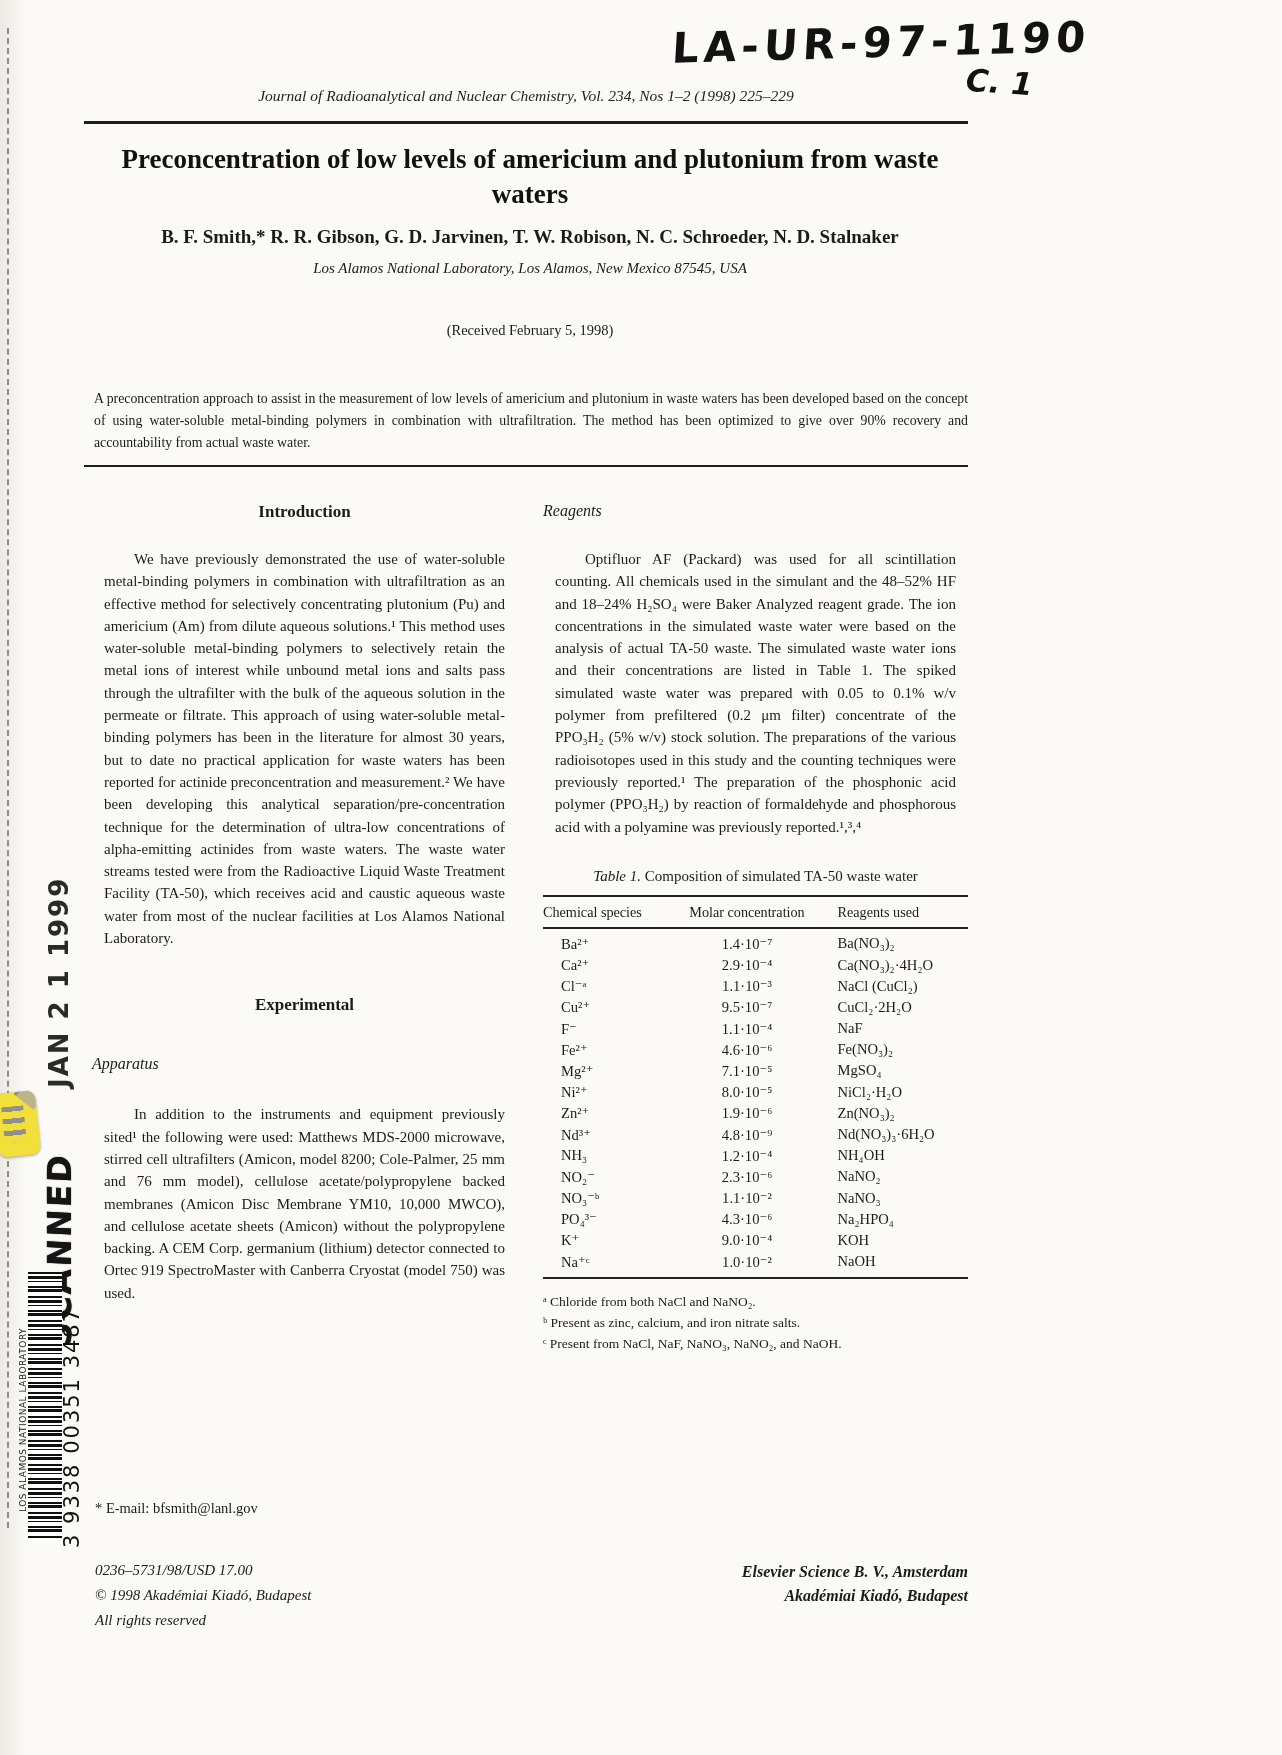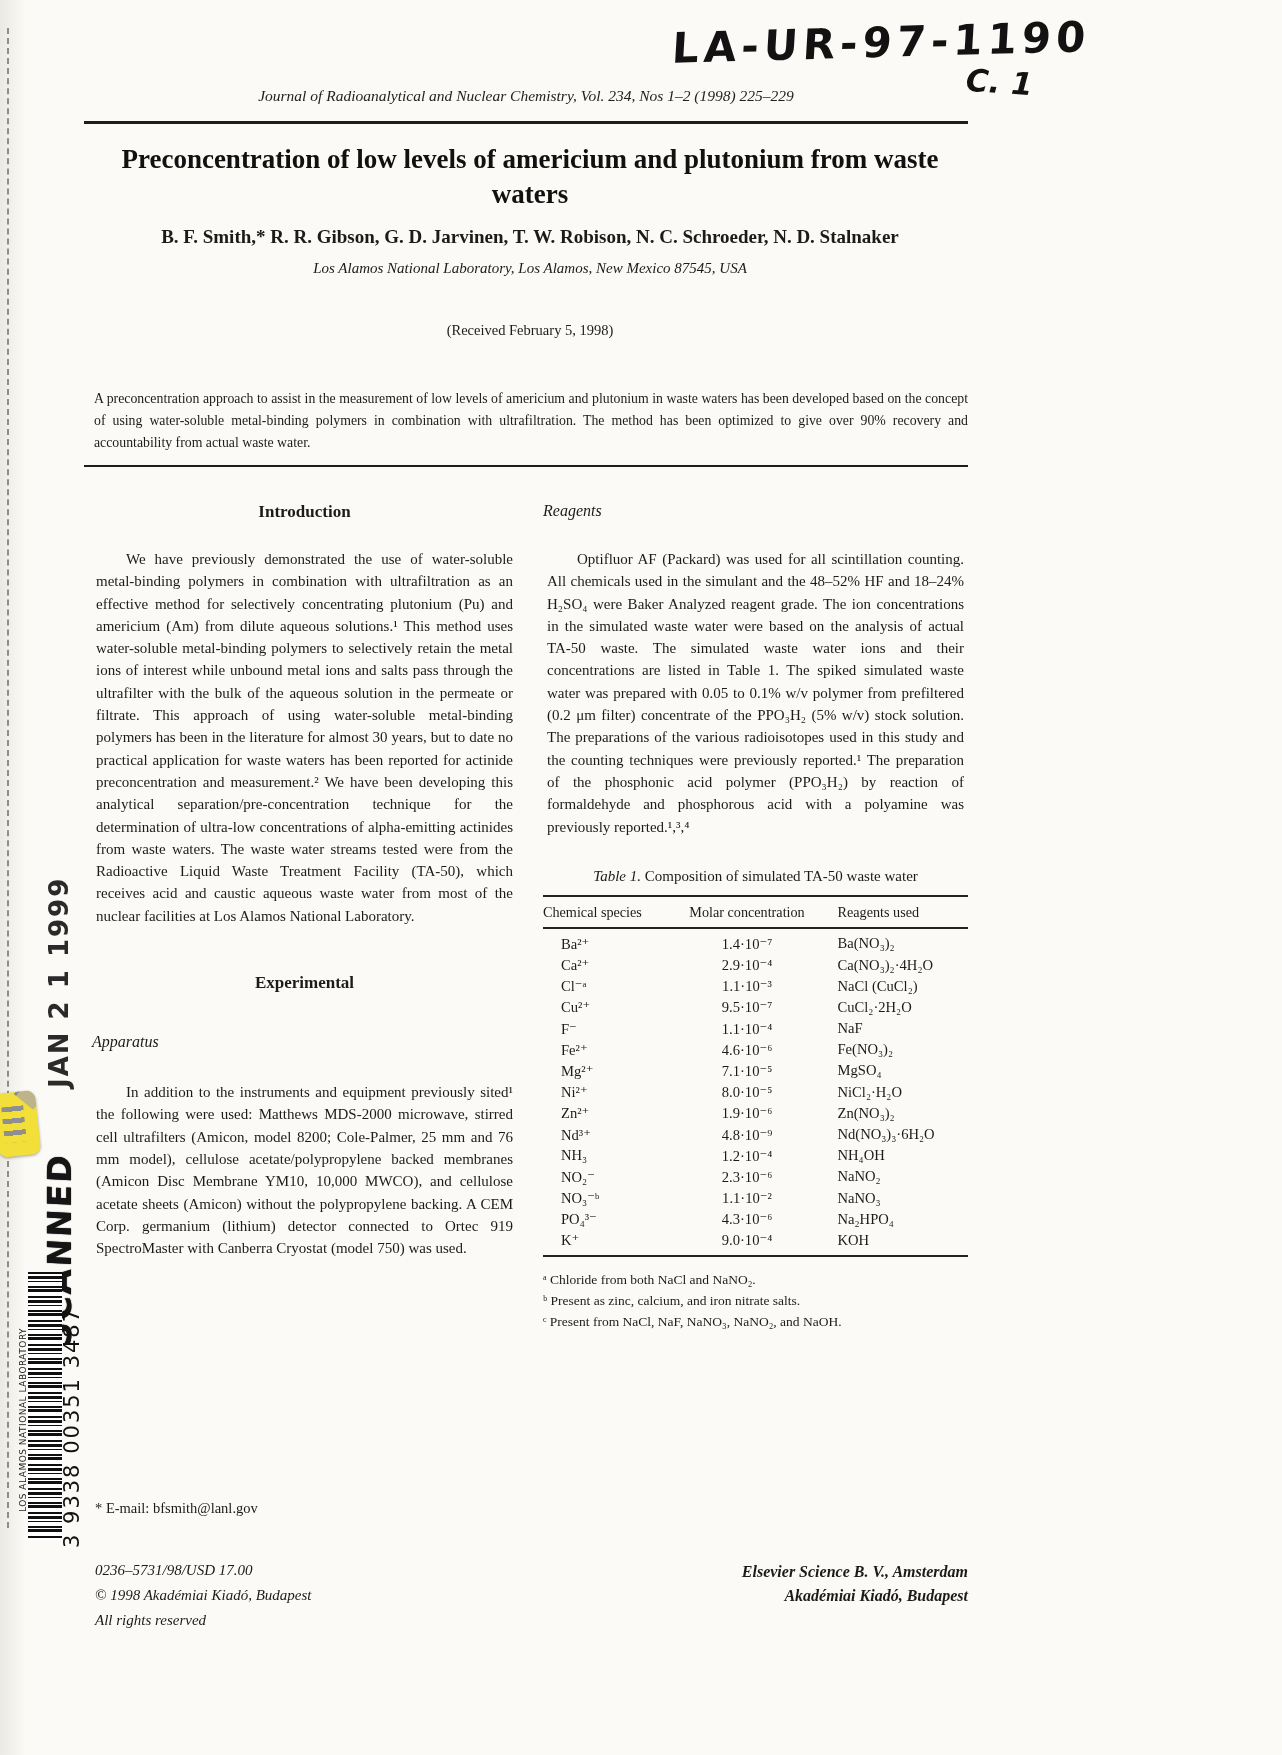--- a/index.html
+++ b/index.html
@@ -54,21 +54,21 @@
     font-size:15px;font-style:italic;}
   .received{position:absolute;left:92px;top:292px;width:876px;text-align:center;font-size:14.5px;margin-top:30px;}
   .abstract{position:absolute;left:94px;top:388px;width:874px;font-size:13.8px;
     line-height:22px;text-align:justify;}
   
   .columns{position:absolute;left:92px;top:488px;width:876px;display:flex;gap:26px;}
   .col{width:425px;}
   .sec-heading{text-align:center;font-weight:bold;font-size:17px;margin:14px 0 26px;}
   .sub-heading{font-style:italic;font-size:16px;margin:40px 0 30px;}
   .sub-heading.first{margin-top:14px;margin-bottom:28px;}
-  .para{font-size:15px;line-height:22.3px;text-align:justify;text-indent:30px;margin:4px;}
+  .para{font-size:15px;line-height:22.3px;text-align:justify;text-indent:30px;margin:12px;}
   .spacer-exp{margin-top:46px;}
   
   .tbl-caption{margin-top:30px;text-align:center;font-size:15px;}
   .tbl-caption .lbl{font-style:italic;}
   table.sim{width:100%;border-collapse:collapse;margin-top:10px;font-size:14.6px;
     border-top:2px solid #222;border-bottom:2px solid #222;}
   table.sim thead th{font-weight:normal;text-align:left;padding:7px 0 6px;border-bottom:2px solid #222;font-size:14.2px;}
   table.sim thead th.h1{text-align:center;}
   table.sim thead th.h2{text-align:left;padding-left:14px;}
   table.sim td{padding:1.6px 0;}
@@ -207,20 +207,25 @@
           <tr>
             <td class="c0">PO₄³⁻</td>
             <td class="c1">4.3·10⁻⁶</td>
             <td class="c2">Na₂HPO₄</td>
           </tr>
           <tr>
             <td class="c0">K⁺</td>
             <td class="c1">9.0·10⁻⁴</td>
             <td class="c2">KOH</td>
           </tr>
+          <tr>
+            <td class="c0">Na⁺ᶜ</td>
+            <td class="c1">1.0·10⁻²</td>
+            <td class="c2">NaOH</td>
+          </tr>
         </tbody>
     </table>
     <div class="footnotes">
         <div>ᵃ Chloride from both NaCl and NaNO₂.</div>
         <div>ᵇ Present as zinc, calcium, and iron nitrate salts.</div>
         <div>ᶜ Present from NaCl, NaF, NaNO₃, NaNO₂, and NaOH.</div>
       </div>
   </div>
 </div>
 

